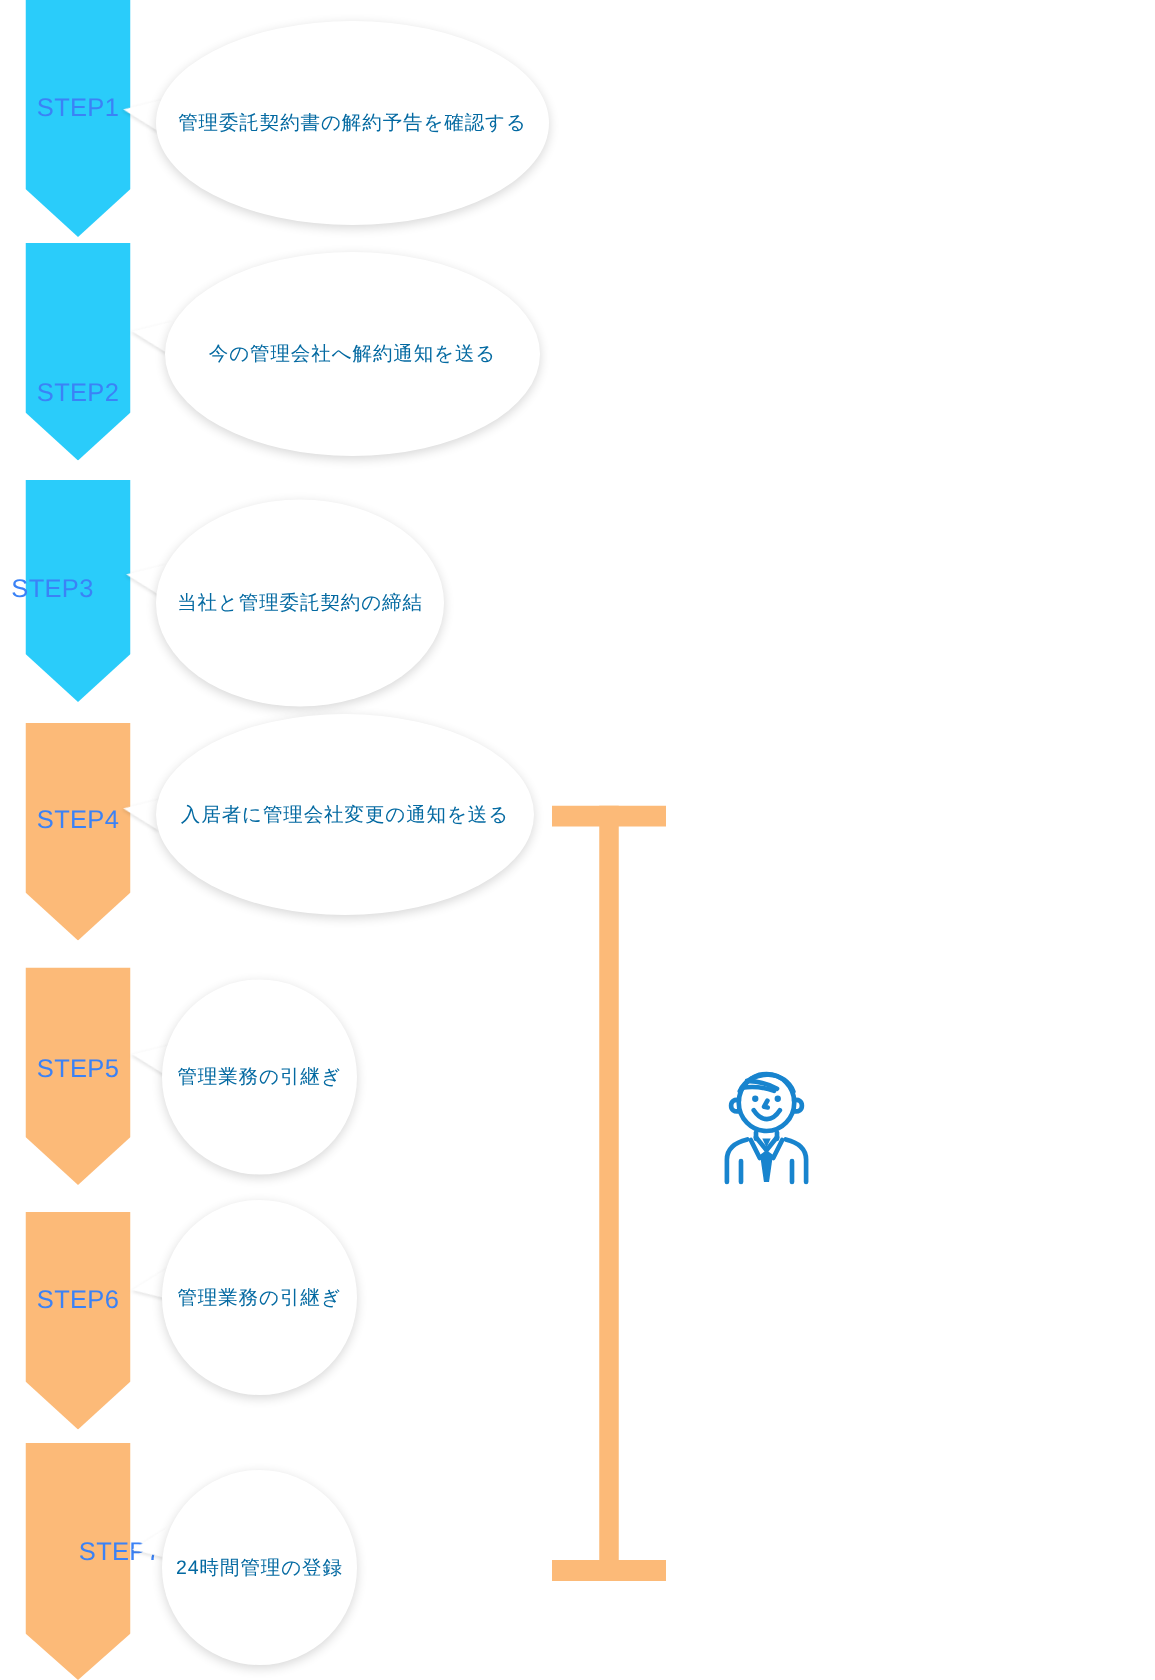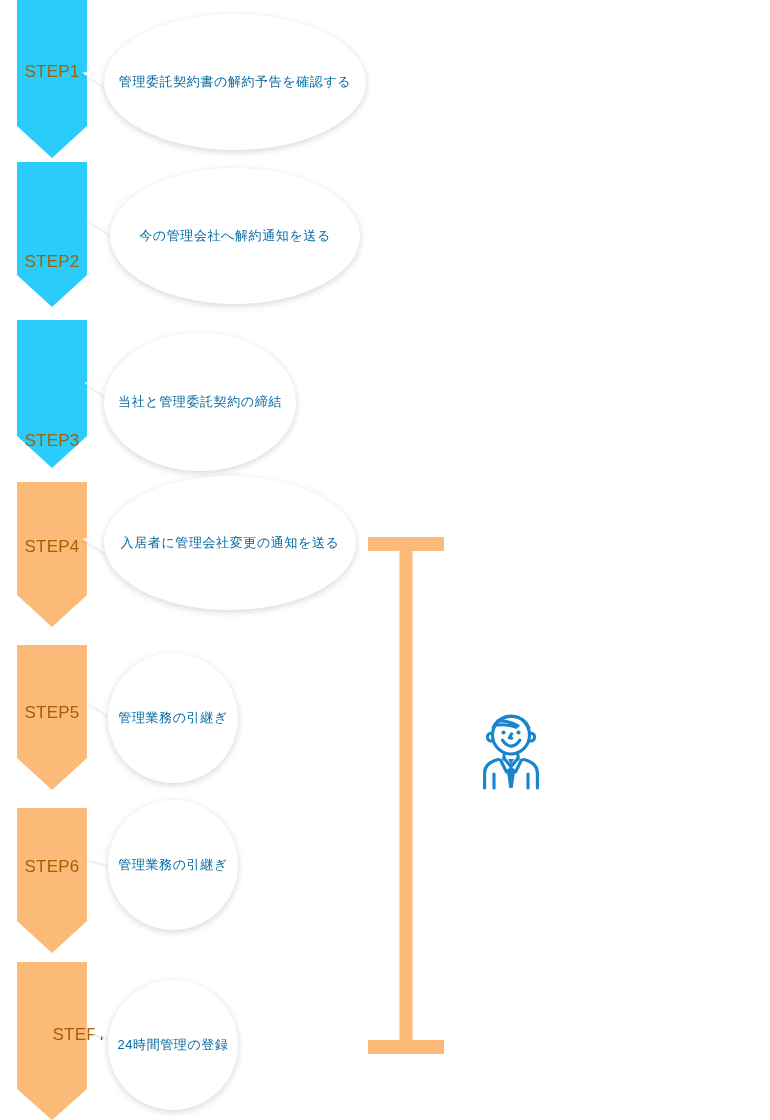--- a/index.html
+++ b/index.html
@@ -34,21 +34,21 @@
     height: 100%;
   }
   .step-label {
     position: absolute;
     left: 0;
     width: 70px;
     text-align: center;
     font-size: 17px;
     font-weight: 400;
     letter-spacing: 0.2px;
-    color: #a16207;
+    color: #3b82f6;
     font-family: "Liberation Sans", "DejaVu Sans", sans-serif;
     white-space: nowrap;
     pointer-events: none;
   }
 
   
   .balloon {
     position: absolute;
     background: #ffffff;
     border-radius: 50%;
@@ -113,21 +113,21 @@
           <polygon points="0,0 70,0 70,113 35,145 0,113" fill="#2ACCFA"></polygon>
         </svg></div>
       <div class="step-label" style="top: 224px; left: 17px; margin-top: 28px;">STEP2</div>
       <div class="balloon-tail" style="left: 88px; top: 212px; transform: rotate(9deg);"></div>
       <div class="balloon" style="left: 110px; top: 168px; width: 250px; height: 136px;">
         <div class="balloon-text">今の管理会社へ解約通知を送る</div>
       </div>
       <div class="step-arrow" style="top: 320px; height: 148px;"><svg class="arrow-shape" viewBox="0 0 70 148" preserveAspectRatio="none">
           <polygon points="0,0 70,0 70,116 35,148 0,116" fill="#2ACCFA"></polygon>
         </svg></div>
-      <div class="step-label" style="top: 383px; left: 17px; margin-top: 48px;">STEP3</div>
+      <div class="step-label" style="top: 383px; left: 0;">STEP3</div>
       <div class="balloon-tail" style="left: 84px; top: 374px; transform: rotate(9deg);"></div>
       <div class="balloon" style="left: 104px; top: 333px; width: 192px; height: 138px;">
         <div class="balloon-text">当社と管理委託契約の締結</div>
       </div>
       <div class="step-arrow" style="top: 482px; height: 145px;"><svg class="arrow-shape" viewBox="0 0 70 145" preserveAspectRatio="none">
           <polygon points="0,0 70,0 70,113 35,145 0,113" fill="#FCBA78"></polygon>
         </svg></div>
       <div class="step-label" style="top: 537px; left: 17px;">STEP4</div>
       <div class="balloon-tail" style="left: 82px; top: 530px; transform: rotate(9deg);"></div>
       <div class="balloon" style="left: 104px; top: 476px; width: 252px; height: 134px;">

